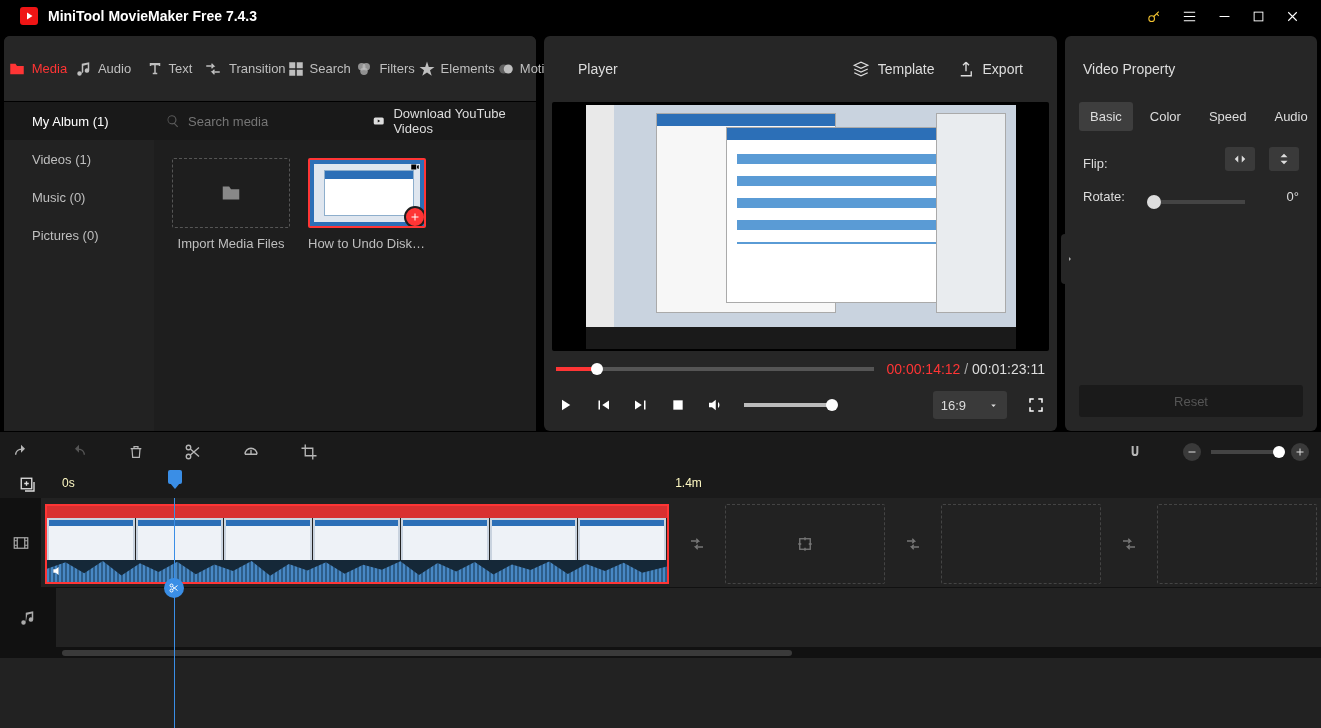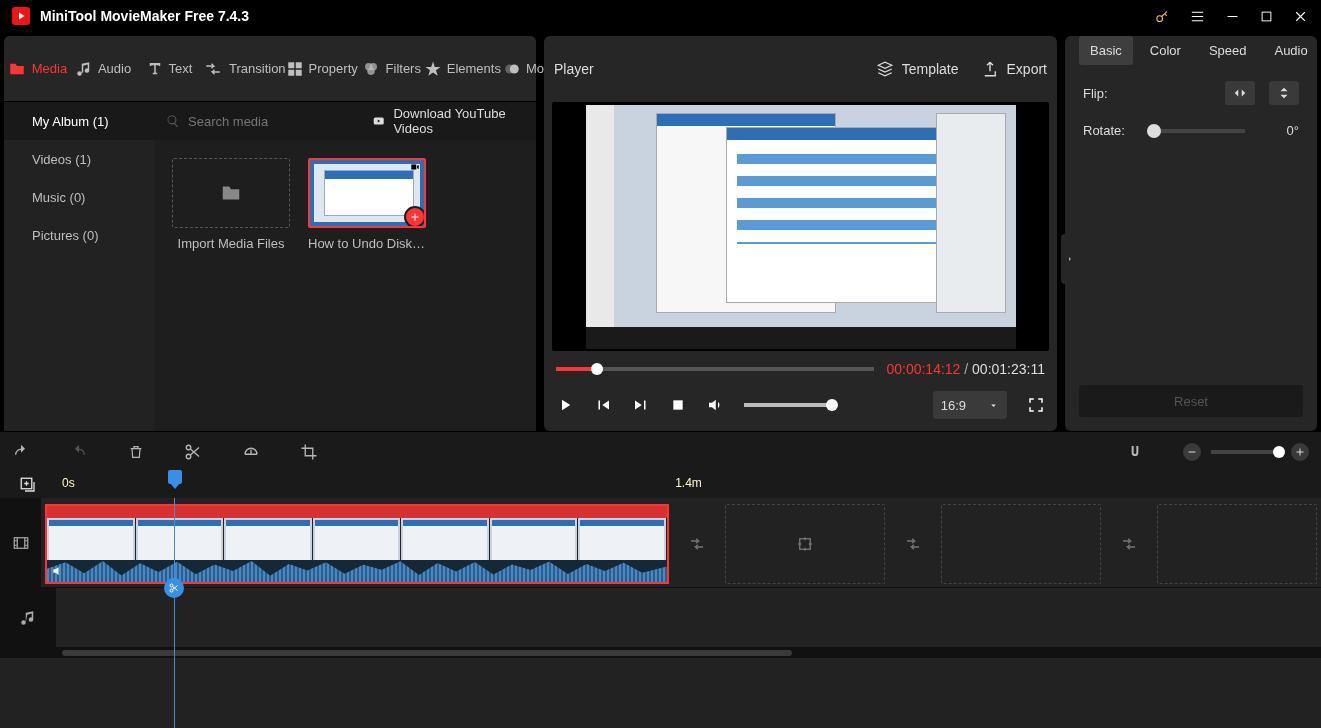--- a/index.html
+++ b/index.html
@@ -1,20 +1,20 @@
 <!DOCTYPE html>
 <html><head>
 <meta charset="utf-8">
 <style>
 *{margin:0;padding:0;box-sizing:border-box;font-family:-apple-system,BlinkMacSystemFont,"Segoe UI",sans-serif;user-select:none}
 body{background:#000;width:1321px;height:728px;overflow:hidden;color:#ddd;font-size:14px}
 svg{display:block}
 
 
-.titlebar{height:32px;background:#000;display:flex;align-items:center;padding:0 12px}
+.titlebar{height:32px;background:#000;display:flex;align-items:center;padding:0 20px}
 .logo{width:18px;height:18px;background:#ef1515;border-radius:3px;display:flex;align-items:center;justify-content:center;margin-right:10px}
 .logo svg{fill:#fff}
 .title{color:#fff;font-size:14px;font-weight:600;flex:1}
 .tbicons{display:flex;gap:18px;align-items:center}
 .tbicons svg{stroke:#fff;stroke-width:1.5}
 .key-icon svg{stroke:#f4c430;fill:none}
 
 
 .row1{display:flex;gap:8px;padding:4px 4px 0;height:399px}
 .panel{background:#262626;border-radius:6px;display:flex;flex-direction:column}
@@ -43,21 +43,21 @@
 .thumb{width:118px;display:flex;flex-direction:column;align-items:center;gap:8px}
 .thumb-box{width:118px;height:70px;border:1px dashed #555;border-radius:2px;display:flex;align-items:center;justify-content:center;cursor:pointer}
 .thumb-label{font-size:13px;color:#bfbfbf;white-space:nowrap;overflow:hidden;text-overflow:ellipsis;max-width:118px}
 .video-thumb{width:118px;height:70px;border:2px solid #ff3535;border-radius:2px;background:#2c6fb7;position:relative;cursor:pointer;overflow:hidden}
 .video-thumb::before{content:"";position:absolute;inset:4px;background:#dfe6ef}
 .video-thumb::after{content:"";position:absolute;top:10px;left:14px;right:10px;height:44px;background:linear-gradient(#2c6fb7 0 8px,#fff 8px 100%);border:1px solid #8daecc}
 .add-btn{position:absolute;bottom:-2px;right:-2px;width:22px;height:22px;border-radius:50%;background:#ff3535;display:flex;align-items:center;justify-content:center;border:2px solid #1e1e1e;z-index:2}
 .cam-icon{position:absolute;top:2px;right:2px;z-index:2}
 
 
-.player-head{height:66px;display:flex;align-items:center;padding:0 10px;font-size:14px;color:#ddd}
+.player-head{height:66px;display:flex;align-items:center;padding:0 34px;font-size:14px;color:#ddd}
 .player-head .spacer{flex:1}
 .hbtn{display:flex;align-items:center;gap:8px;cursor:pointer;margin-left:22px}
 .preview{flex:1;display:flex;align-items:center;justify-content:center;background:#000;margin:0 8px;border-radius:2px;overflow:hidden}
 .preview-inner{width:430px;height:244px;background:#c9d3df;position:relative}
 .preview-inner::before{content:"";position:absolute;top:0;left:0;bottom:22px;width:28px;background:#e9e9e9}
 .preview-inner::after{content:"";position:absolute;bottom:0;left:0;right:0;height:22px;background:#1a1a1a}
 .pv-win1{position:absolute;top:8px;left:70px;width:180px;height:200px;background:#f7f7f7;border:1px solid #aaa}
 .pv-win1::before{content:"";position:absolute;top:0;left:0;right:0;height:12px;background:#2c6fb7}
 .pv-win2{position:absolute;top:22px;left:140px;width:230px;height:176px;background:#fff;border:1px solid #aaa}
 .pv-win2::before{content:"";position:absolute;top:0;left:0;right:0;height:12px;background:#2c6fb7}
@@ -80,21 +80,21 @@
 .fullscreen{cursor:pointer}
 
 
 .props-head{height:66px;display:flex;align-items:center;padding:0 18px;font-size:14px}
 .props-tabs{display:flex;gap:6px;padding:0 14px;align-items:center}
 .props-tab{padding:7px 11px;border-radius:3px;font-size:13px;cursor:pointer;color:#ddd}
 .props-tab.active{background:#3e3e3e}
 .props-expand{position:absolute;left:-4px;top:50%;width:18px;height:50px;background:#262626;border-radius:4px 0 0 4px;display:flex;align-items:center;justify-content:center;cursor:pointer}
 .panel-props{position:relative}
 .props-body{padding:16px 18px;display:flex;flex-direction:column;gap:18px;font-size:13px}
-.prow{display:flex;align-items:center;gap:14px}
+.prow{display:flex;align-items:flex-end;gap:14px}
 .prow .lbl{width:50px;color:#ddd}
 .flip-btn{width:30px;height:24px;background:#3a3a3a;border-radius:3px;display:flex;align-items:center;justify-content:center;cursor:pointer}
 .rot-track{flex:1;height:4px;background:#444;position:relative;cursor:pointer}
 .rot-knob{position:absolute;left:0;top:-5px;width:14px;height:14px;background:#ddd;border-radius:50%}
 .rot-val{width:40px;text-align:right}
 .reset-btn{margin:auto 14px 14px;height:32px;background:#1a1a1a;color:#555;border-radius:3px;display:flex;align-items:center;justify-content:center;cursor:pointer;font-size:13px}
 
 
 .timeline{background:#1a1a1a;height:calc(728px - 32px - 399px);display:flex;flex-direction:column;border-top:1px solid #000}
 .tl-tools{height:40px;background:#1a1a1a;display:flex;align-items:center;padding:0 12px;gap:40px}
@@ -197,21 +197,21 @@
       <div class="media-tab stroke">
           <svg width="22" height="18" viewBox="0 0 24 24">
             <path d="M3 8h10l-3-3m3 3l-3 3M21 16H11l3 3m-3-3l3-3"></path>
           </svg>
           <span>Transition</span>
         </div>
       <div class="media-tab">
           <svg width="18" height="18" viewBox="0 0 24 24">
             <path d="M3 3h8v8H3zm0 10h8v8H3zm10-10h8v8h-8zm0 10h8v8h-8z"></path>
           </svg>
-          <span>Property</span>
+          <span>Search</span>
         </div>
       <div class="media-tab">
           <svg width="20" height="18" viewBox="0 0 24 24">
             <circle cx="9" cy="9" r="5" opacity=".7"></circle>
             <circle cx="15" cy="9" r="5" opacity=".7"></circle>
             <circle cx="12" cy="15" r="5" opacity=".7"></circle>
           </svg>
           <span>Filters</span>
         </div>
       <div class="media-tab">
@@ -355,20 +355,23 @@
         </div>
     </div>
   </div>
 
   <div class="panel panel-props">
     <div class="props-expand">
         <svg width="8" height="12" viewBox="0 0 24 24" fill="#aaa">
           <path d="M9 6l6 6-6 6z"></path>
         </svg>
       </div>
+    <div class="props-head">
+        <span>Video Property</span>
+      </div>
     <div class="props-tabs">
       <div class="props-tab active">Basic</div>
       <div class="props-tab">Color</div>
       <div class="props-tab">Speed</div>
       <div class="props-tab">Audio</div>
     </div>
     <div class="props-body">
       <div class="prow">
         <div class="lbl">Flip:</div>
         <div style="flex:1"></div>

